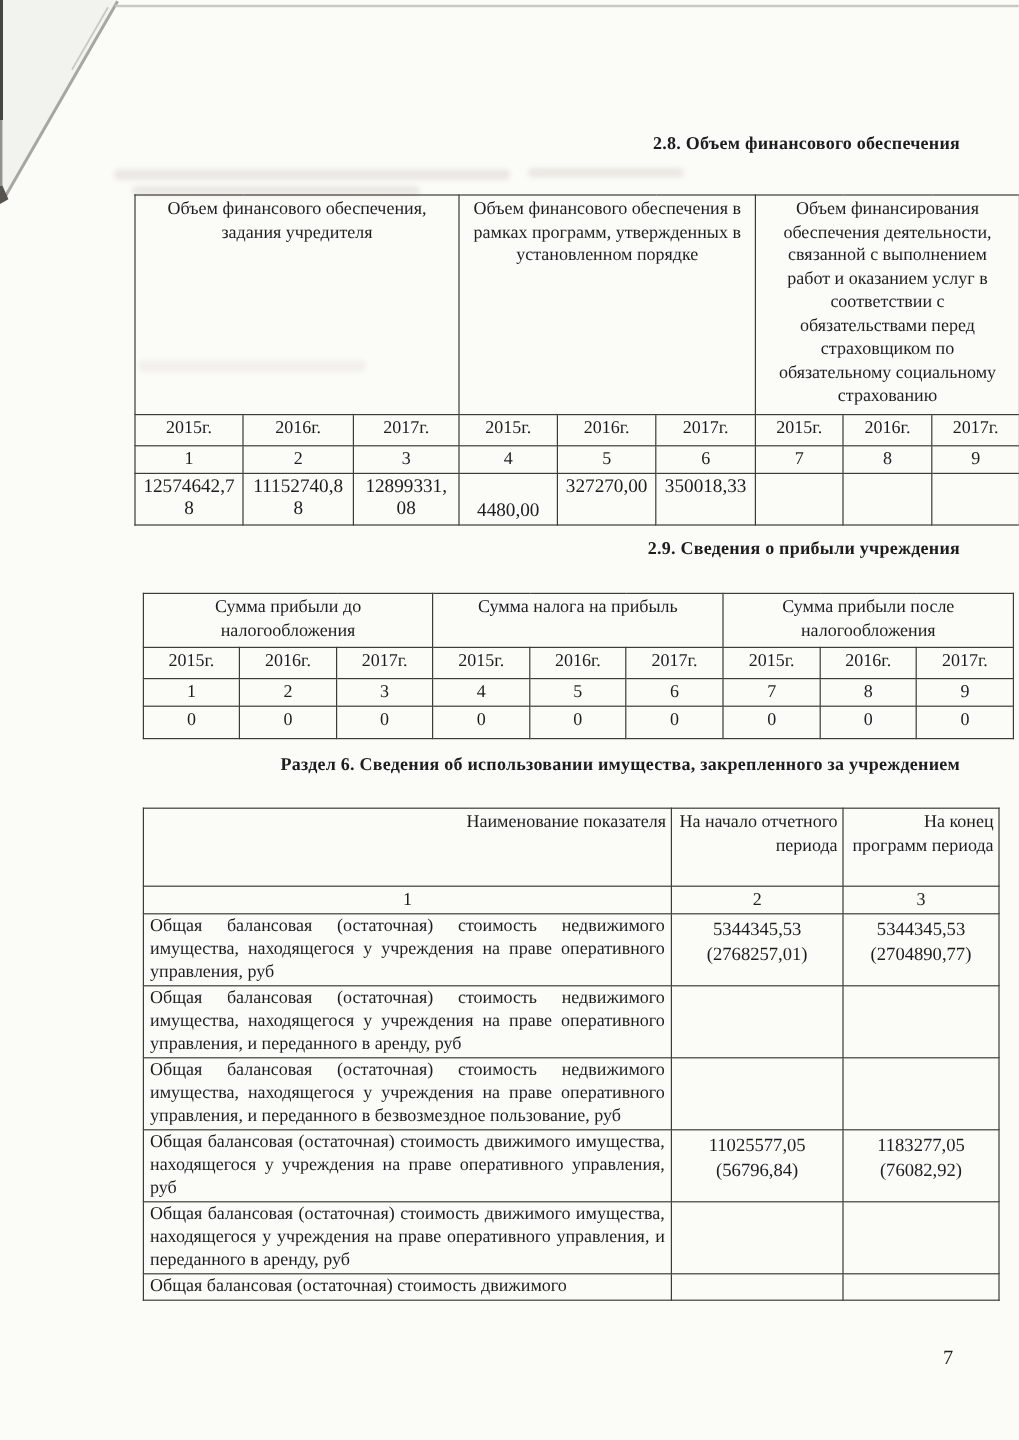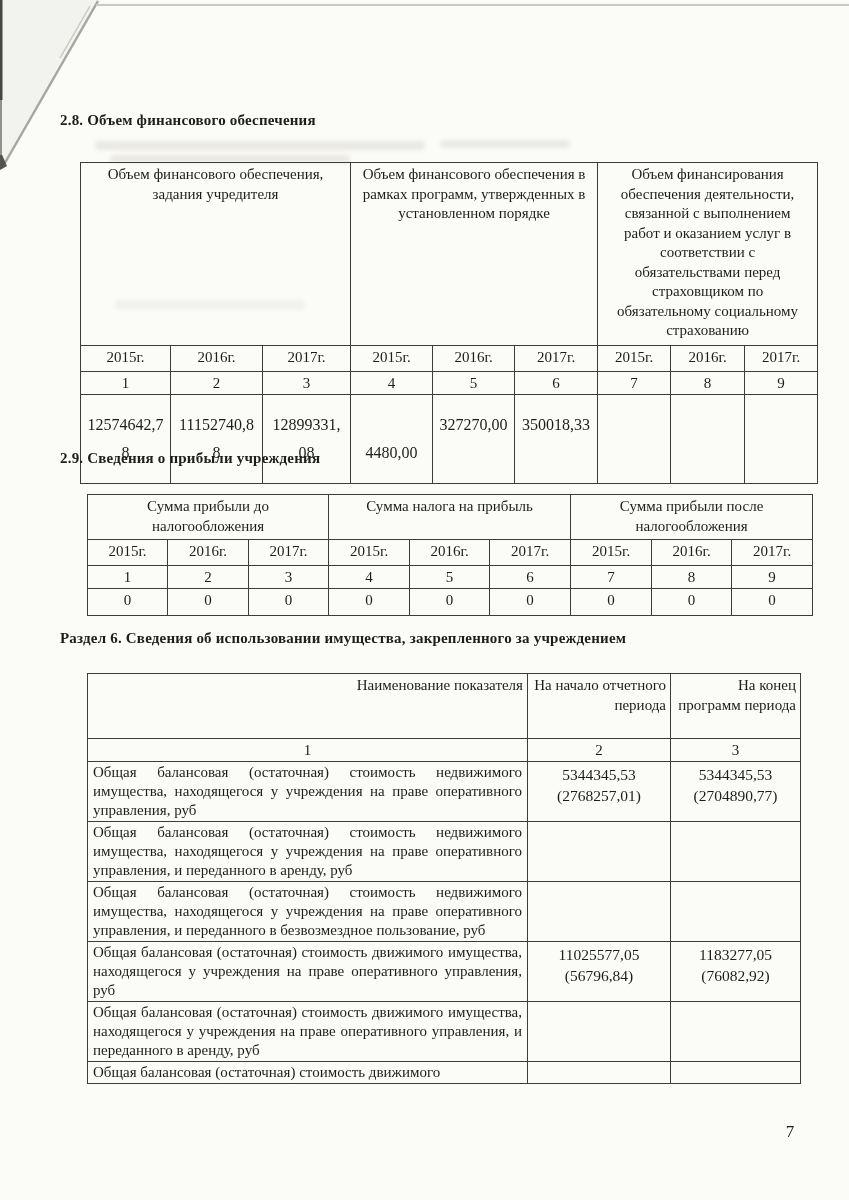--- a/index.html
+++ b/index.html
@@ -21,54 +21,55 @@
   .smudge {
     background: #dcd9d2;
     filter: blur(2px);
     opacity: .55;
     border-radius: 4px;
   }
 
   
   .doc-title {
     left: 60px; width: 740px;
-    text-align: left;
+    text-align: right;
     font-weight: bold;
     font-size: 15px;
     letter-spacing: .2px;
   }
 
   
   table {
     border-collapse: collapse;
     table-layout: fixed;
     font-family: "Liberation Serif", "DejaVu Serif", serif;
     font-size: 15px;
     color: #1d1d1b;
+    margin-left: 32px;
   }
   td {
     border: 1px solid #3d3d38;
     padding: 1px 4px;
     text-align: center;
     vertical-align: top;
     line-height: 20px;
     overflow: hidden;
   }
 
   
   .t1 { width: 737px; }
   .t1 tr.ghead td { height: 178px; padding: 2px 10px; line-height: 19.5px; }
   .t1 tr.years td { height: 23px; }
   .t1 tr.nums  td { height: 20px; }
   .t1 tr.data  td {
     height: 38px;
     font-size: 16px;
-    padding: 16px 6px;
+    padding: 2px 6px;
     word-break: break-all;
-    line-height: 28px;
+    line-height: 18px;
   }
   .t1 tr.data td:nth-child(4) { vertical-align: bottom; }
   .t1 tr.data td:nth-child(5),
   .t1 tr.data td:nth-child(6) { text-align: center; }
 
   
   .t2 { width: 725px; }
   .t2 tr.ghead td { height: 42px; padding: 1px 10px; }
   .t2 tr.years td { height: 23px; }
   .t2 tr.nums  td { height: 19px; }

